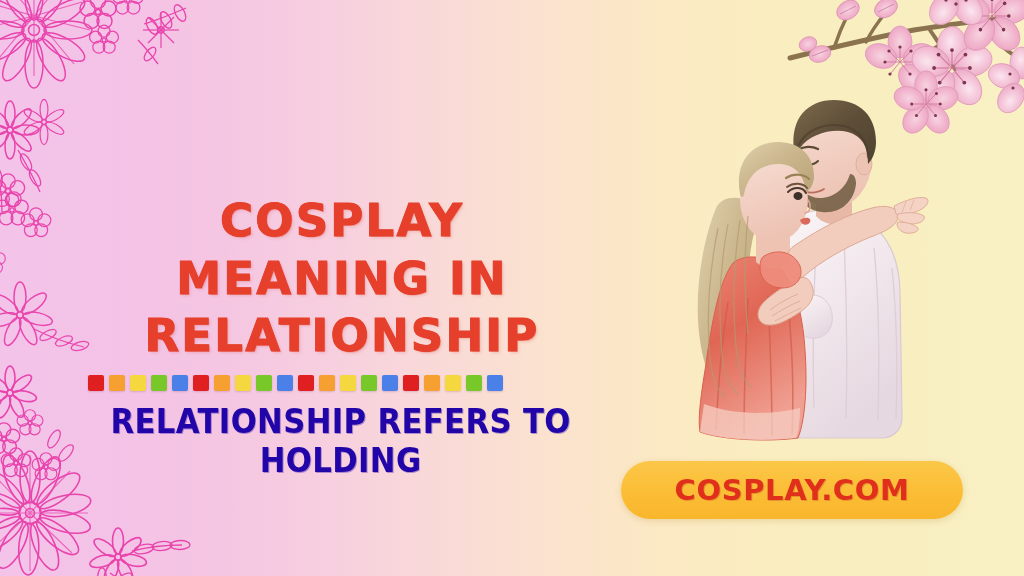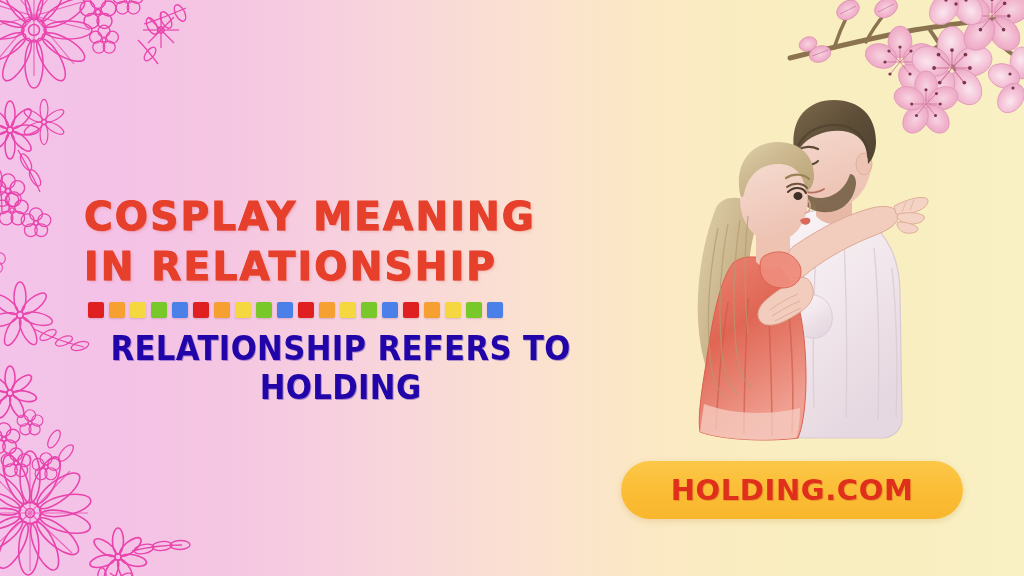--- a/index.html
+++ b/index.html
@@ -63,25 +63,26 @@
   #text-block {
     position: absolute;
     left: 84px;
     top: 192px;
     width: 530px;
   }
 
   #headline {
     color: #e6402c;
     font-family: "DejaVu Sans", sans-serif;
-    font-size: 39px;
+    font-size: 45px;
     font-weight: bold;
     line-height: 1.28;
     letter-spacing: 2.2px;
     text-transform: uppercase;
+    text-align: center;
     -webkit-text-stroke: 1px #e6402c;
     text-shadow:
        0 0 0 #e6402c,
        1px 1px 0 rgba(230,64,44,0.30),
        2px 2px 3px rgba(200,60,50,0.18);
     margin: 0 0 4px 0;
     padding-right: 14px;
   }
 
   
@@ -758,15 +759,15 @@
         <span class="sq" style="background: rgb(224, 32, 32);"></span>
         <span class="sq" style="background: rgb(245, 160, 48);"></span>
         <span class="sq" style="background: rgb(245, 216, 64);"></span>
         <span class="sq" style="background: rgb(120, 200, 42);"></span>
         <span class="sq" style="background: rgb(74, 128, 232);"></span>
       </div>
 
     <h2 id="subheadline">RELATIONSHIP REFERS TO HOLDING</h2>
   </div>
 
-  <button id="cta-button">HOLDING.COM</button>
+  <button id="cta-button">COSPLAY.COM</button>
 
 </div>
 
 </body></html>

